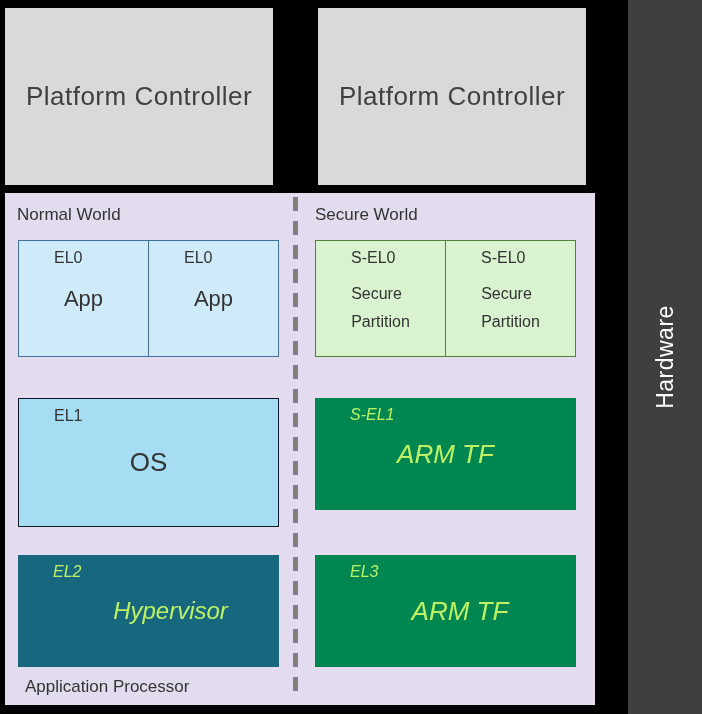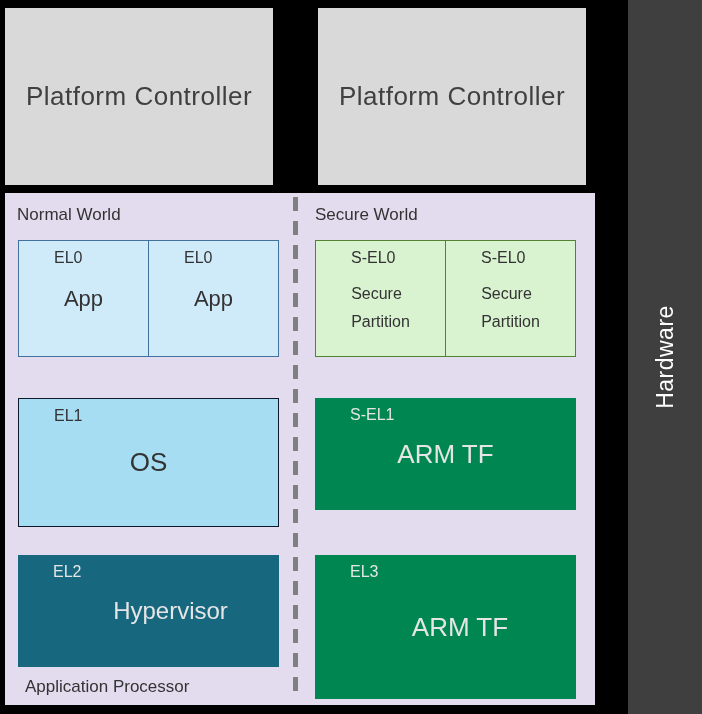--- a/index.html
+++ b/index.html
@@ -101,34 +101,34 @@
     align-items: center;
     justify-content: center;
   }
   .box .level {
     position: absolute;
     top: 8px;
     left: 12px;
     font-size: 16px;
     margin-left: 23px;
   }
-  .light-text { color: #e5e5e5; }
+  .light-text { color: #bef264; font-style: italic; }
   .dark-text { color: #333333; }
 
   
   .el0-1 { left: 13px;  top: 47px;  width: 131px; height: 117px; background: #cfeaf8; border: 1px solid #41719c; }
   .el0-2 { left: 143px; top: 47px;  width: 131px; height: 117px; background: #cfeaf8; border: 1px solid #41719c; }
   .el1   { left: 13px;  top: 205px; width: 261px; height: 129px; background: #a6ddf2; border: 1px solid #0f172a; }
   .el2   { left: 13px;  top: 362px; width: 261px; height: 112px; background: #17687f; padding-left: 44px; }
 
   
   .sel0-1 { left: 310px; top: 47px;  width: 131px; height: 117px; background: #d9f2d0; border: 1px solid #548235; }
   .sel0-2 { left: 440px; top: 47px;  width: 131px; height: 117px; background: #d9f2d0; border: 1px solid #548235; }
   .sel1   { left: 310px; top: 205px; width: 261px; height: 112px; background: #008751; }
-  .el3    { left: 310px; top: 362px; width: 261px; height: 144px; background: #008751; padding-left: 29px; }
+  .el3    { left: 310px; top: 362px; width: 261px; height: 112px; background: #008751; padding-left: 29px; }
 
   .big-label    { font-size: 26px; }
   .mid-label    { font-size: 22px; }
   .hyp-label    { font-size: 24px; }
   .sp-lines {
     text-align: left;
     font-size: 16px;
     line-height: 1.7;
     padding-top: 18px;
   }

